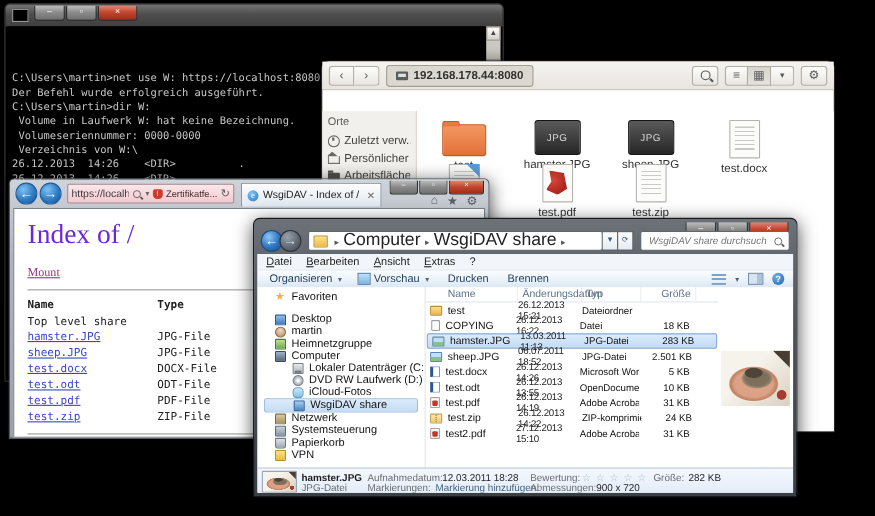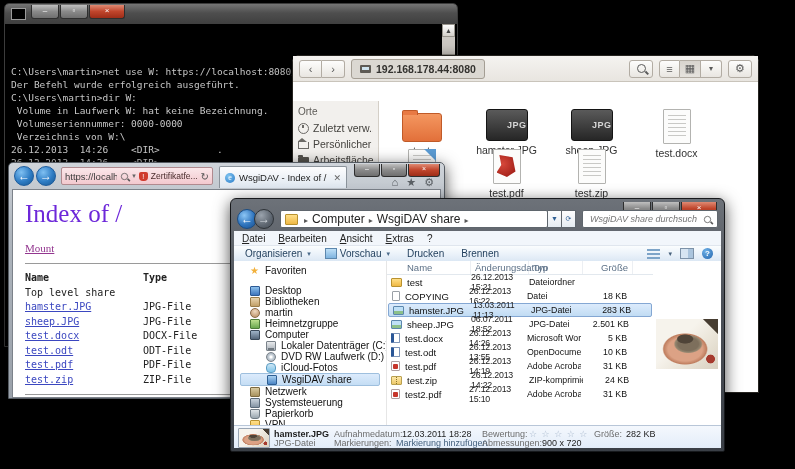--- a/index.html
+++ b/index.html
@@ -79,21 +79,21 @@
   .n-filerow.r1{top:8px;}
   .n-filerow.r2{top:48px;}
   .n-cell{width:85px;display:flex;flex-direction:column;align-items:center;gap:3px;}
   .n-label{font-size:10.5px;color:#333;}
   .nf{display:flex;align-items:center;justify-content:center;}
   .nf-folder{width:38px;height:27px;background:linear-gradient(#f49760,#e2703a);border:1px solid #c05a28;
       border-radius:2px 3px 3px 3px;position:relative;margin-top:4px;}
   .nf-folder::before{content:"";position:absolute;top:-4px;left:-1px;width:14px;height:4px;
       background:#e87a44;border:1px solid #c05a28;border-bottom:none;border-radius:2px 2px 0 0;}
   .nf-jpg{width:40px;height:30px;background:linear-gradient(#5a5a5a,#262626);border:1px solid #141414;
-      border-radius:3px;color:#d6d6d6;font-size:9px;font-weight:bold;letter-spacing:.5px;justify-content:flex-end;}
+      border-radius:3px;color:#d6d6d6;font-size:9px;font-weight:normal;letter-spacing:.5px;}
   .nf-paper,.nf-pdf,.nf-odt{width:26px;height:33px;background:#fcfcfb;border:1px solid #b3b3b0;
       border-radius:1px;position:relative;}
   .nf-paper::before,.nf-odt::before{content:"";position:absolute;left:4px;right:4px;top:5px;height:22px;
       background:repeating-linear-gradient(180deg,#c9c9c6 0 1px,transparent 1px 4px);}
   .nf-pdf::after{content:"";position:absolute;left:3px;top:5px;width:19px;height:22px;
       background:radial-gradient(circle at 30% 40%,#d6473a,#a8241c 70%);
       clip-path:polygon(15% 0,85% 10%,100% 75%,55% 100%,0 80%,25% 45%);}
   .nf-odt::after{content:"";position:absolute;right:-1px;top:-1px;border-left:12px solid transparent;
       border-top:12px solid #5b9bd3;}
 
@@ -145,21 +145,21 @@
   .ex-winbtns{position:absolute;right:7px;top:2px;display:flex;gap:1px;}
   .ex-winbtns .wb{width:26px;height:13px;}
   .ex-winbtns .wb.close{width:34px;}
   .ex-nav{position:absolute;left:6px;top:10px;right:6px;height:20px;display:flex;align-items:center;}
   .ex-circle{width:20px;height:20px;border-radius:50%;box-sizing:border-box;flex:0 0 auto;
       border:1px solid #1a4d85;background:radial-gradient(circle at 35% 30%,#8cc6f5,#2f74bd 55%,#1b4f8c);
       color:#fff;font-size:12px;line-height:18px;text-align:center;}
   .ex-circle.fwd{background:radial-gradient(circle at 35% 30%,#9aa3ad,#5d656f 60%,#454c55);border-color:#2e3338;
       margin-left:-3px;color:#d8dde2;}
   .ex-crumbfield{height:18px;box-sizing:border-box;background:#fff;border:1px solid #5f666d;border-radius:2px;
-      display:flex;align-items:center;margin-left:6px;width:268px;padding:0 2px;font-size:12px;color:#222;}
+      display:flex;align-items:center;margin-left:6px;width:268px;padding:0 2px;font-size:16px;color:#222;}
   .ex-crumb-ico{width:11px;height:9px;background:linear-gradient(#ffe08a,#f0b945);border:1px solid #b9922f;
       border-radius:1px;margin:0 2px;flex:0 0 auto;}
   .ex-crumb{white-space:nowrap;}
   .ex-crumb::before{content:"\25B8";color:#555;font-size:8px;margin:0 4px;}
   .ex-crumb-end::before{content:"\25B8";color:#555;font-size:8px;margin:0 4px;}
   .ex-crumbbtn{height:18px;width:14px;box-sizing:border-box;border:1px solid #5f666d;border-left:none;
       background:linear-gradient(#fdfdfd,#e6ecf2);font-size:7px;color:#2f5f93;text-align:center;line-height:16px;}
   .ex-search{height:18px;box-sizing:border-box;margin-left:6px;flex:1;background:#fff;
       border:1px solid #5f666d;border-radius:2px;display:flex;align-items:center;padding:0 5px;gap:4px;}
   .ex-search input{border:none;outline:none;flex:1;font-size:9px;font-style:italic;color:#8a8a8a;
@@ -525,24 +525,20 @@
           <div class="ex-side-item gap-after">
             <span class="si si-star"></span>
             <span>Favoriten</span>
           </div>
 
           <div class="ex-side-item">
             <span class="si si-desktop"></span>
             <span>Desktop</span>
           </div>
 
-          <div class="ex-side-item">
-            <span class="si si-lib"></span>
-            <span>Bibliotheken</span>
-          </div>
 
           <div class="ex-side-item">
             <span class="si si-user"></span>
             <span>martin</span>
           </div>
 
           <div class="ex-side-item">
             <span class="si si-home"></span>
             <span>Heimnetzgruppe</span>
           </div>

